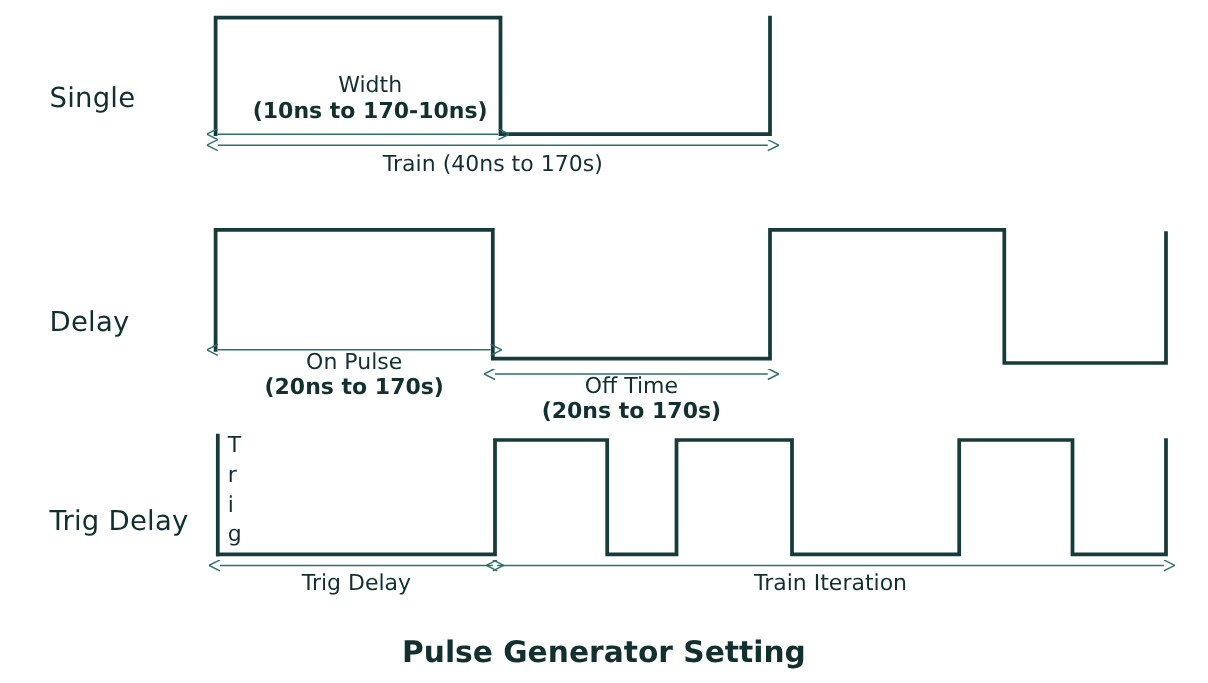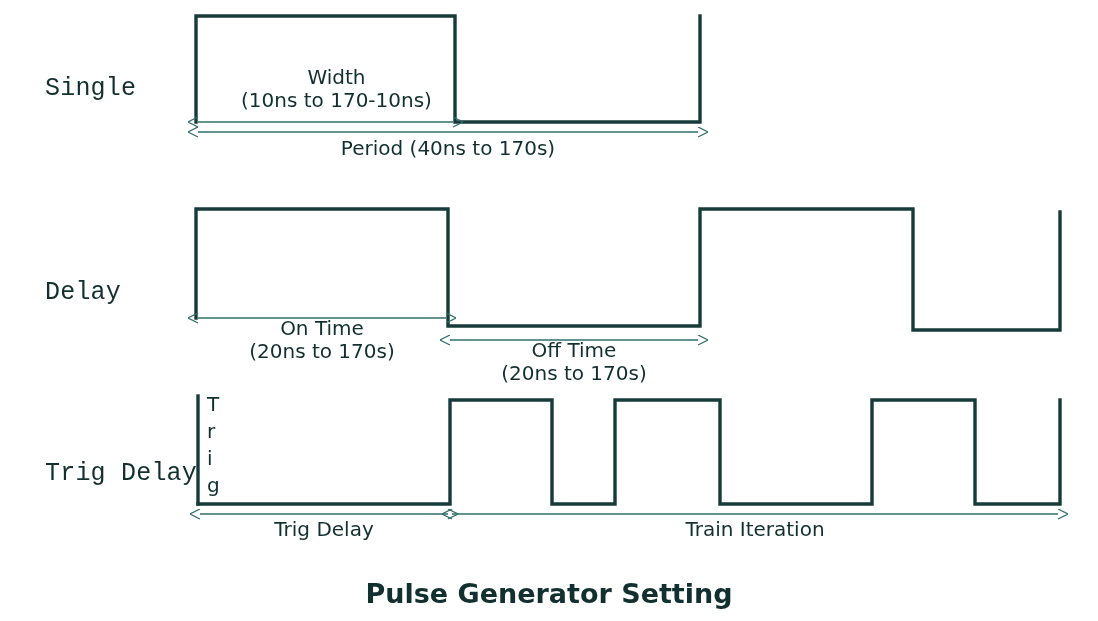--- a/index.html
+++ b/index.html
@@ -24,32 +24,32 @@
     width: 1098px;
     height: 621px;
     display: block;
   }
   .row-label {
     position: absolute;
     font-size: 25px;
     color: #11302f;
     white-space: nowrap;
     letter-spacing: 0.2px;
-    font-family: Liberation Mono, monospace;
   }
   .dim-label {
     position: absolute;
     font-size: 20px;
     color: #11302f;
     text-align: center;
     white-space: nowrap;
     line-height: 1.15;
   }
   .dim-label .line2 {
     display: block;
+    font-weight: bold;
   }
   .trig-vert {
     position: absolute;
     font-size: 20px;
     color: #11302f;
     line-height: 1.0;
     text-align: left;
   }
   .trig-vert span {
     display: block;
@@ -124,25 +124,25 @@
     <span>r</span>
     <span>i</span>
     <span>g</span>
   </div>
 
   <div class="dim-label" style="left:196px; top:66px; width:281px;">
     <span>Width</span>
     <span class="line2">(10ns to 170-10ns)</span>
   </div>
   <div class="dim-label" style="left:196px; top:137px; width:504px;">
-    <span>Period (40ns to 170s)</span>
+    <span>Train (40ns to 170s)</span>
   </div>
 
   <div class="dim-label" style="left:196px; top:317px; width:252px;">
-    <span>On Time</span>
+    <span>On Pulse</span>
     <span class="line2">(20ns to 170s)</span>
   </div>
   <div class="dim-label" style="left:448px; top:339px; width:252px;">
     <span>Off Time</span>
     <span class="line2">(20ns to 170s)</span>
   </div>
 
   <div class="dim-label" style="left:198px; top:518px; width:252px;">
     <span>Trig Delay</span>
   </div>

